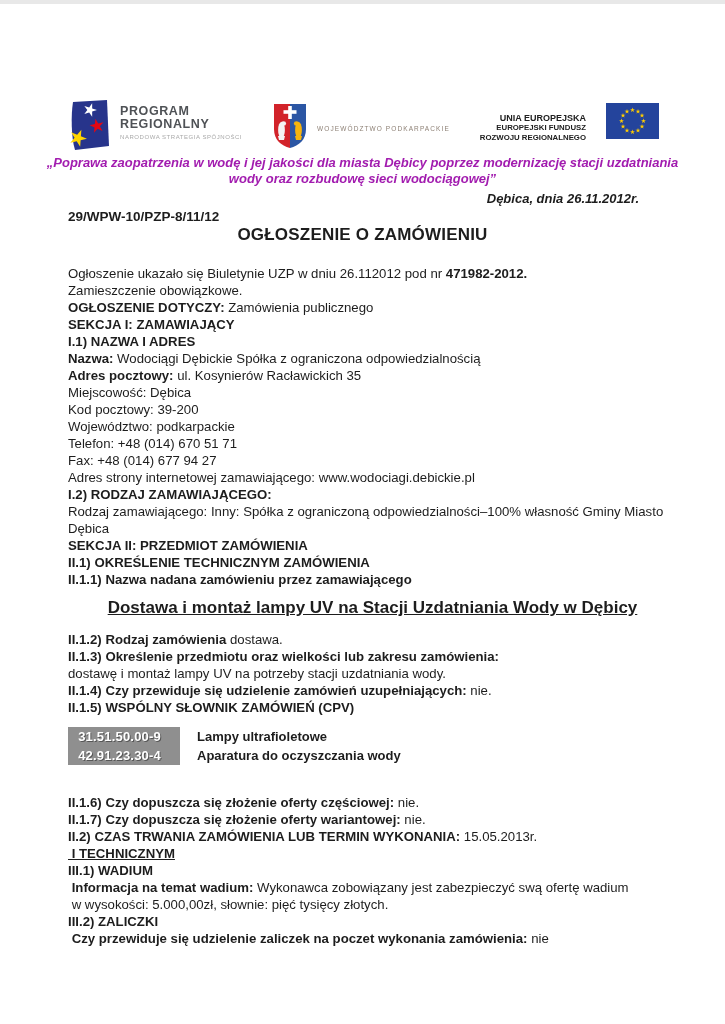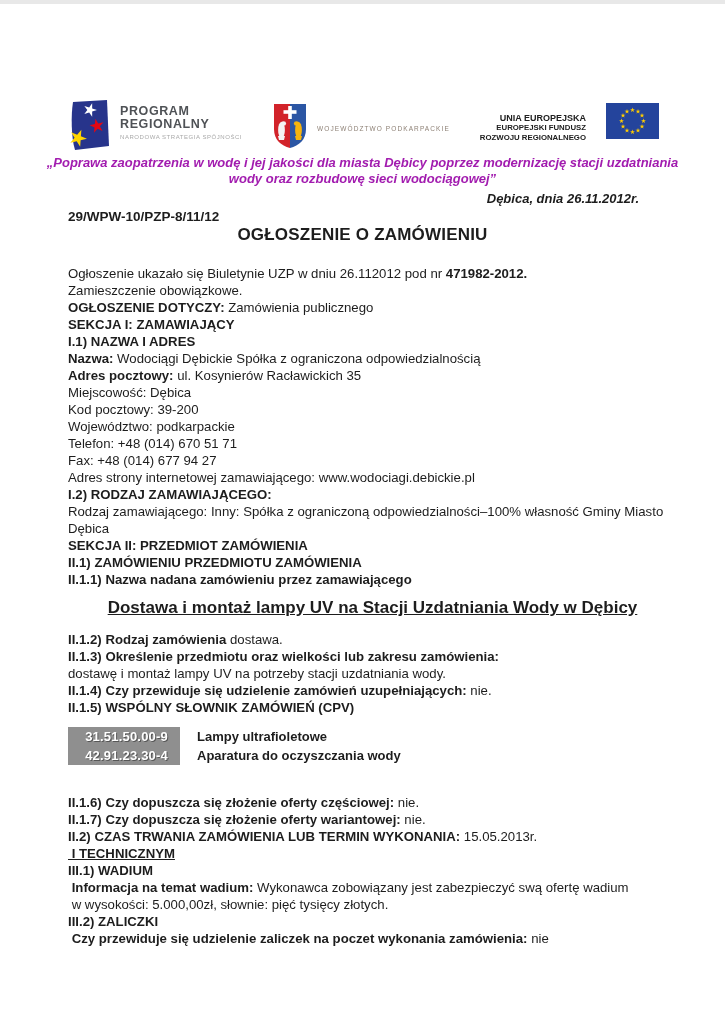--- a/index.html
+++ b/index.html
@@ -60,21 +60,21 @@
     margin-top:9px;margin-bottom:2px;text-decoration:underline;
   }
   .after-heading{margin-top:13px;}
   
   .cpv-table{margin-top:11px;}
   .cpv-row{display:flex;align-items:center;height:19px;}
   .cpv-code{
     width:112px;height:19px;box-sizing:border-box;
     background:#8f8f8f;color:#ffffff;font-weight:bold;font-size:13px;
     display:flex;align-items:center;justify-content:flex-end;
-    padding-right:12px;text-shadow:1px 1px 0 #565656;letter-spacing:.2px;
+    padding-right:19px;text-shadow:1px 1px 0 #565656;letter-spacing:.2px;
   }
   .cpv-desc{margin-left:17px;font-size:13px;font-weight:bold;}
   .after-cpv{margin-top:29px;}
 </style>
 </head>
 <body>
 
 <div class="page">
 
   <div class="logo-strip">
@@ -182,21 +182,21 @@
         <div class="line"><span>Miejscowość: Dębica</span></div>
         <div class="line"><span>Kod pocztowy: 39-200</span></div>
         <div class="line"><span>Województwo: podkarpackie</span></div>
         <div class="line"><span>Telefon: +48 (014) 670 51 71</span></div>
         <div class="line"><span>Fax: +48 (014) 677 94 27</span></div>
         <div class="line"><span>Adres strony internetowej zamawiającego: www.wodociagi.debickie.pl</span></div>
         <div class="line"><span class="b">I.2) RODZAJ ZAMAWIAJĄCEGO:</span></div>
         <div class="line"><span>Rodzaj zamawiającego: Inny: Spółka z ograniczoną odpowiedzialności–100% własność Gminy Miasto</span></div>
         <div class="line"><span>Dębica</span></div>
         <div class="line"><span class="b">SEKCJA II: PRZEDMIOT ZAMÓWIENIA</span></div>
-        <div class="line"><span class="b">II.1) ZAMÓWIENIU PRZEDMIOTU ZAMÓWIENIA</span></div>
+        <div class="line"><span class="b">II.1) OKREŚLENIE TECHNICZNYM ZAMÓWIENIA</span></div>
         <div class="line"><span class="b">II.1.1) Nazwa nadana zamówieniu przez zamawiającego</span></div>
       </div>
 
     <div class="product-heading">Dostawa i montaż lampy UV na Stacji Uzdatniania Wody w Dębicy</div>
 
     <div class="after-heading">
         <div class="line"><span class="b">II.1.2) Rodzaj zamówienia</span><span> dostawa.</span></div>
         <div class="line"><span class="b">II.1.3) Określenie przedmiotu oraz wielkości lub zakresu zamówienia:</span></div>
         <div class="line"><span>dostawę i montaż lampy UV na potrzeby stacji uzdatniania wody.</span></div>
         <div class="line"><span class="b">II.1.4) Czy przewiduje się udzielenie zamówień uzupełniających:</span><span> nie.</span></div>

